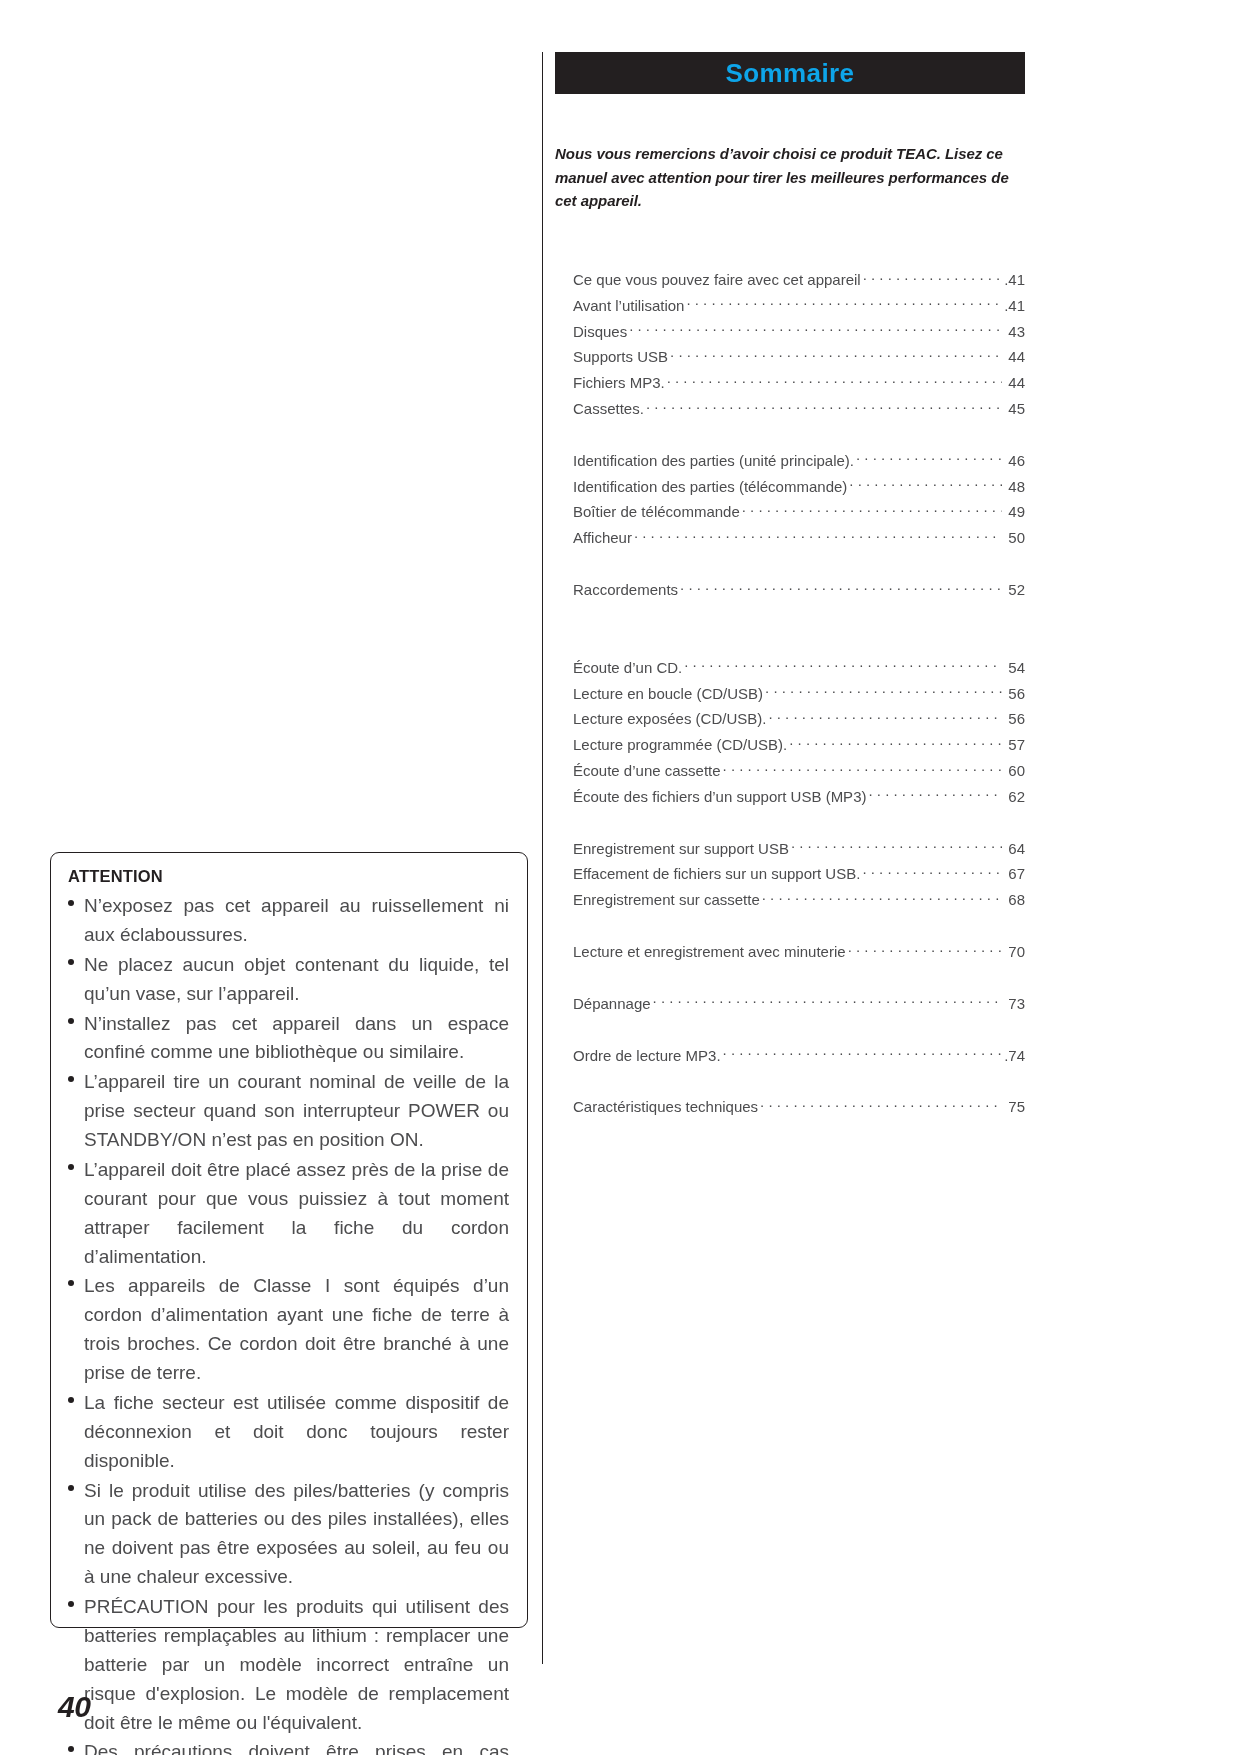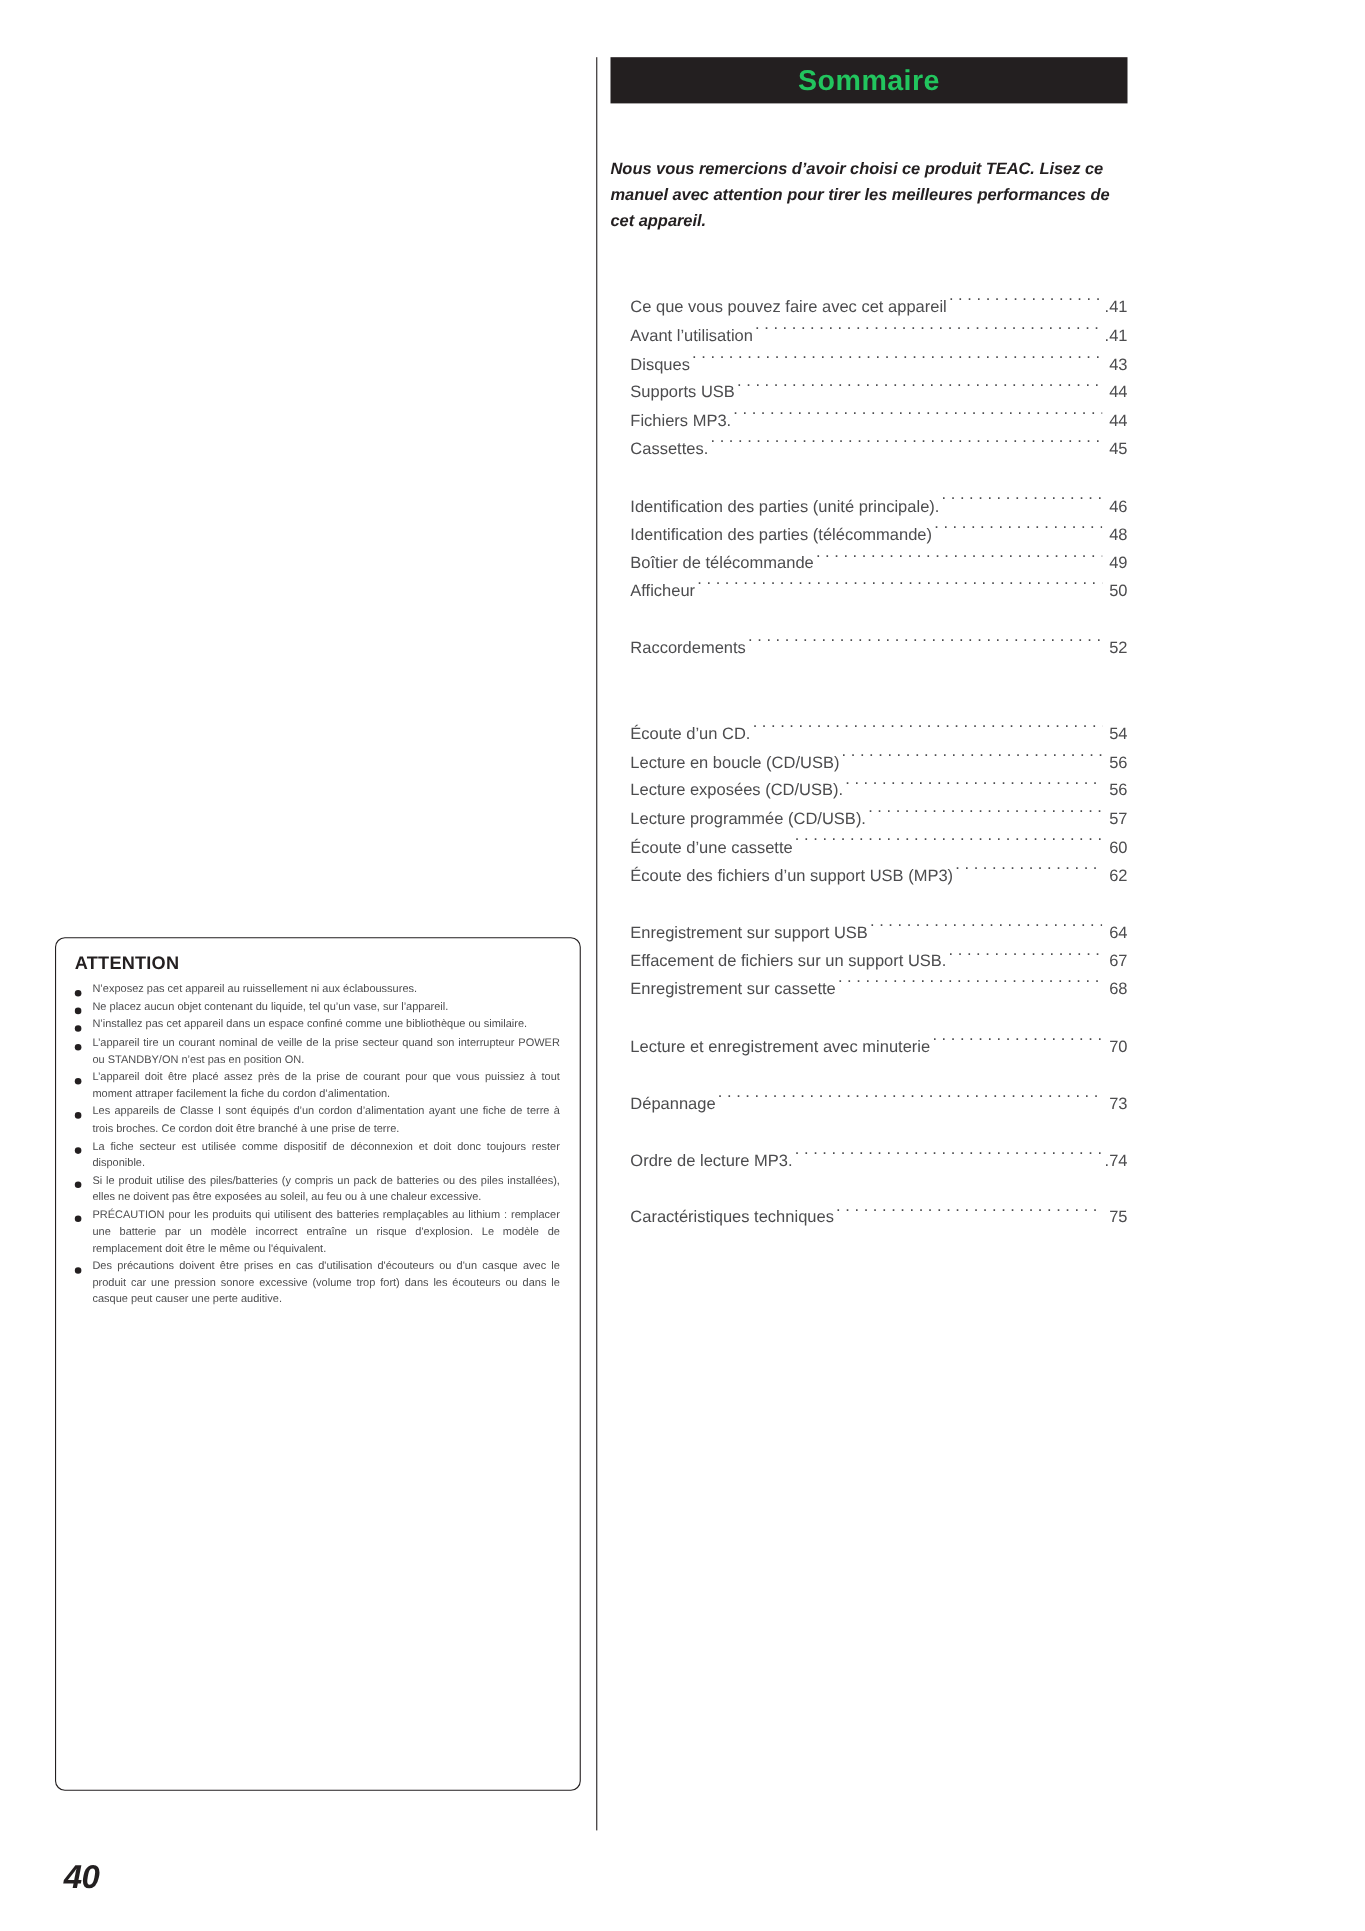--- a/index.html
+++ b/index.html
@@ -53,21 +53,21 @@
   }
   ul.bullets {
     list-style: none;
     margin: 0;
     padding: 0;
   }
   ul.bullets > li {
     position: relative;
     padding-left: 17px;
     margin-bottom: 1px;
-    font-size: 10px;
+    font-size: 19px;
     line-height: 1.52;
     color: #4c4c4e;
     text-align: justify;
     text-justify: inter-word;
     hyphens: none;
   }
   ul.bullets > li::before {
     content: "";
     position: absolute;
     left: 1px;
@@ -99,21 +99,21 @@
     width: 470px;
   }
   .sommaire-bar {
     background: #231f20;
     height: 42px;
     display: flex;
     align-items: center;
     justify-content: center;
   }
   .sommaire-bar .title {
-    color: #22c55e;
+    color: #0ea5e9;
     font-size: 26px;
     font-weight: bold;
     letter-spacing: 0.4px;
   }
 
   .intro {
     margin-top: 48px;
     font-size: 15px;
     font-weight: bold;
     line-height: 1.58;
@@ -125,21 +125,21 @@
   
   .toc {
     margin-top: 54px;
     padding-left: 18px;
   }
   .toc-group { margin-bottom: 0; }
   .toc-gap { height: 26px; }
 
   .toc-row {
     display: flex;
-    align-items: flex-start;
+    align-items: center;
     font-size: 15px;
     color: #4c4c4e;
     line-height: 1.72;
     white-space: nowrap;
   }
   .toc-label { flex: 0 0 auto; }
   .toc-dots {
     flex: 1 1 auto;
     overflow: hidden;
     margin: 0 1px 0 2px;

